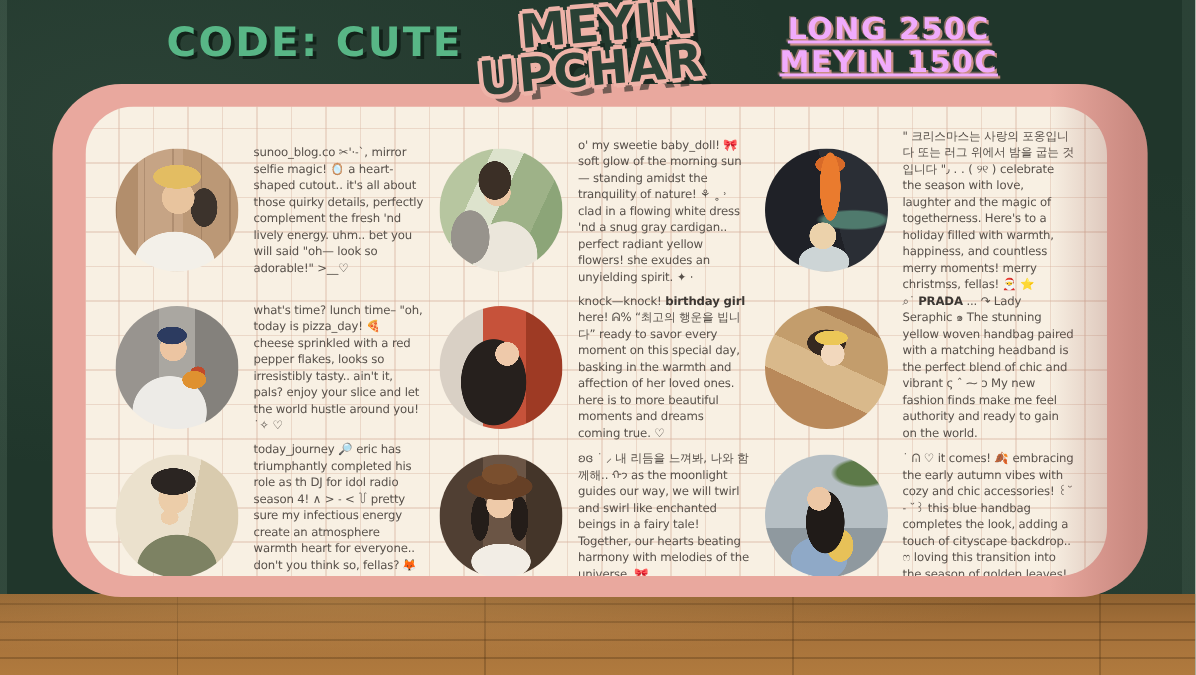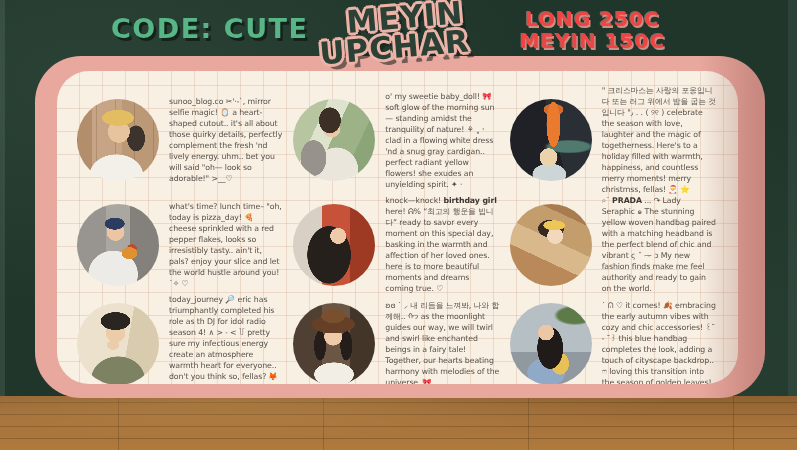--- a/index.html
+++ b/index.html
@@ -106,22 +106,22 @@
     letter-spacing:1.5px;color:#58b686;text-shadow:2.5px 2.5px 0 #13221a;margin-left:33px;}
   .main-title{position:absolute;left:318px;top:2px;z-index:5;transform:rotate(-5deg);text-align:center;}
   .main-title div{font-size:31px;font-weight:900;letter-spacing:1px;color:#2b4135;line-height:33px;
     text-shadow:
       -2px -2px 0 #eeb3a8, 2px -2px 0 #eeb3a8, -2px 2px 0 #eeb3a8, 2px 2px 0 #eeb3a8,
       -3px 0 0 #eeb3a8, 3px 0 0 #eeb3a8, 0 -3px 0 #eeb3a8, 0 3px 0 #eeb3a8,
       5px 6px 0 rgba(18,30,24,.55);}
   .title-l1{margin-left:26px;}
   .title-l2{margin-top:-4px;}
   .price-block{position:absolute;left:500px;top:8px;width:185px;z-index:5;text-align:center;}
-  .price-block div{font-size:20px;font-weight:800;letter-spacing:1px;color:#ef4444;line-height:22px;
-    text-shadow:1.5px 1.5px 0 #c98f85, -1px -1px 0 rgba(201,143,133,.6);}
+  .price-block div{font-size:20px;font-weight:800;letter-spacing:1px;color:#f0abfc;line-height:22px;
+    text-shadow:1.5px 1.5px 0 #c98f85, -1px -1px 0 rgba(201,143,133,.6);text-decoration:underline;}
 </style>
 </head>
 <body>
 
 <div class="scene">
   <div class="chalkboard"></div>
   <div class="wood-floor"></div>
 
   <div class="code-title">CODE: CUTE</div>
 

